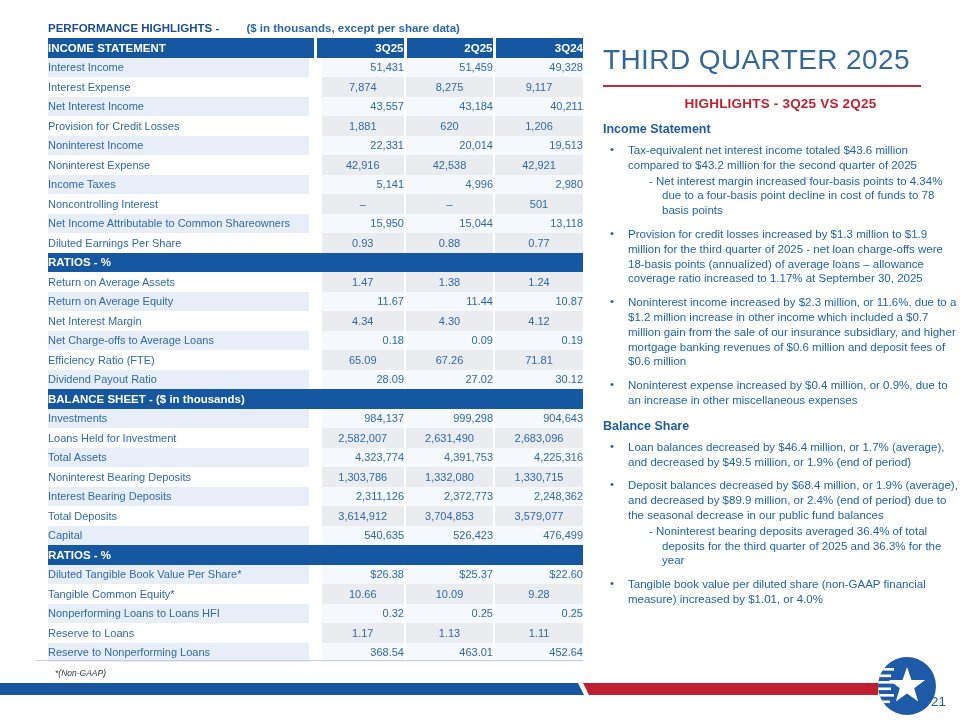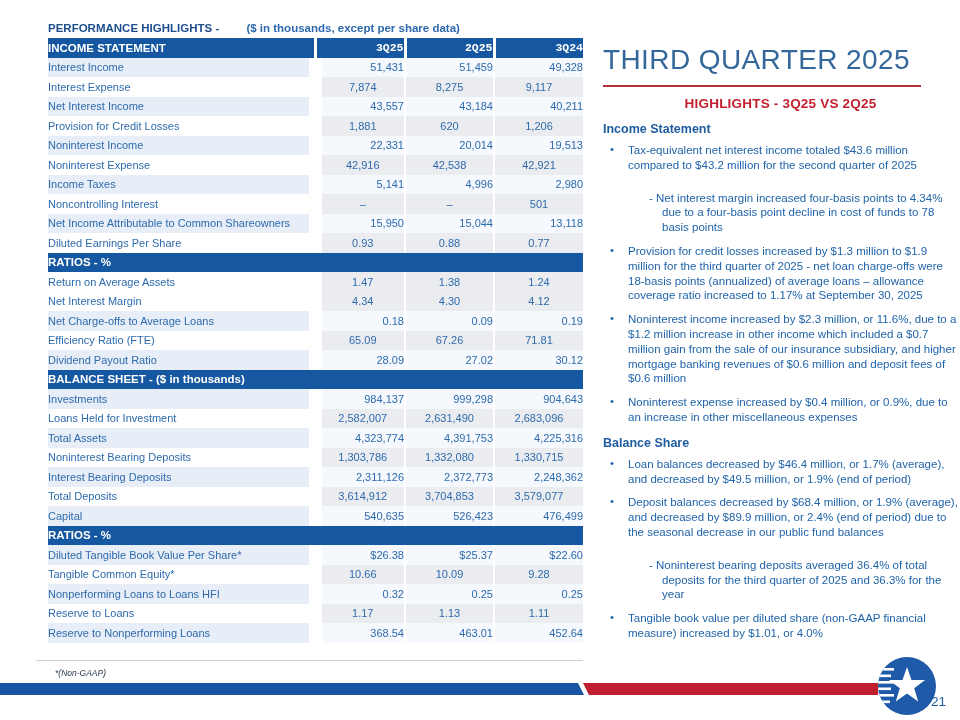--- a/index.html
+++ b/index.html
@@ -12,39 +12,39 @@
   .table-title{font-size:11.5px;font-weight:bold;margin-bottom:4px;white-space:nowrap;}
   .table-title .t-bold{color:#1c4e8e;}
   .table-title .t-note{color:#2e68ac;margin-left:24px;}
   table.ptable{
     border-collapse:collapse;table-layout:fixed;width:535px;
     font-size:11px;
   }
   table.ptable td{height:19.5px;padding:0;vertical-align:middle;overflow:hidden;white-space:nowrap;}
   tr.sec-head td{background:#1557a0;color:#ffffff;font-weight:bold;}
   td.h-label,td.h-span{padding-left:8px;font-size:11.5px;text-align:left;}
-  td.h-val{text-align:right;padding-right:10px;border-left:3px solid #ffffff;font-size:11.5px;font-family:Liberation Mono, monospace;}
+  td.h-val{text-align:right;padding-right:10px;border-left:3px solid #ffffff;font-size:11.5px;}
   td.lab{text-align:left;padding-left:8px;color:#2e6bad;border-right:13px solid #ffffff;}
   td.val{text-align:right;padding-right:10px;color:#2e6bad;border-left:2px solid #ffffff;}
   tr.r-tint td.lab{background:#e8eef7;}
   tr.r-tint td.val{background:#f5f8fc;}
   tr.r-white td.lab{background:#ffffff;}
   tr.r-white td.val{background:#ebecf0;text-align:center;}
   .table-bottom-line{position:absolute;left:36px;top:660px;width:547px;height:1px;background:#c9ced6;}
   .footnote{position:absolute;left:55px;top:668px;font-size:8.5px;font-style:italic;color:#2b3a4a;}
   
   .right-panel{position:absolute;left:603px;top:44px;width:355px;}
   .rp-title{font-size:28px;font-weight:normal;color:#34689b;letter-spacing:0.4px;margin:0;white-space:nowrap;}
   .red-rule{width:318px;height:2px;background:#b52f3f;margin-top:9px;}
   .rp-subtitle{font-size:13.5px;font-weight:bold;color:#c2202f;margin:9px 0 0 0;letter-spacing:0.2px;text-align:center;}
   .sec-heading{color:#1e5c9e;font-weight:bold;font-size:12.5px;margin:11px 0 7px 0;}
   ul.bullets{list-style:none;margin:0;padding:0;}
   li.bullet{position:relative;padding-left:25px;margin:0 0 9px 0;color:#1f63a9;font-size:11.5px;line-height:14.8px;font-weight:500;}
   li.bullet::before{content:"\2022";position:absolute;left:7px;top:-1px;color:#1f63a9;}
-  .sub{padding-left:34px;text-indent:-13px;margin-top:18px;}
+  .sub{padding-left:34px;text-indent:-13px;margin-top:1px;}
   
   .footer-stripe{position:absolute;left:0;top:683px;width:878px;height:12px;}
   .stripe-blue{position:absolute;left:0;top:0;width:878px;height:12px;background:#1856a4;
     clip-path:polygon(0 0,578px 0,584px 12px,0 12px);}
   .stripe-red{position:absolute;left:0;top:0;width:878px;height:12px;background:#c01f30;
     clip-path:polygon(583px 0,878px 0,878px 12px,589px 12px);}
   .logo{position:absolute;left:876px;top:656px;width:62px;height:60px;}
   .page-num{position:absolute;left:931px;top:694px;font-size:13.5px;color:#1e5c9e;}
 </style>
 </head>
@@ -130,20 +130,26 @@
         </tr>
         <tr class="sec-head">
           <td colspan="4" class="h-span">RATIOS - %</td>
         </tr>
         <tr class="r-white">
           <td class="lab">Return on Average Assets</td>
           <td class="val">1.47</td>
           <td class="val">1.38</td>
           <td class="val">1.24</td>
         </tr>
+        <tr class="r-tint">
+          <td class="lab">Return on Average Equity</td>
+          <td class="val">11.67</td>
+          <td class="val">11.44</td>
+          <td class="val">10.87</td>
+        </tr>
         <tr class="r-white">
           <td class="lab">Net Interest Margin</td>
           <td class="val">4.34</td>
           <td class="val">4.30</td>
           <td class="val">4.12</td>
         </tr>
         <tr class="r-tint">
           <td class="lab">Net Charge-offs to Average Loans</td>
           <td class="val">0.18</td>
           <td class="val">0.09</td>

